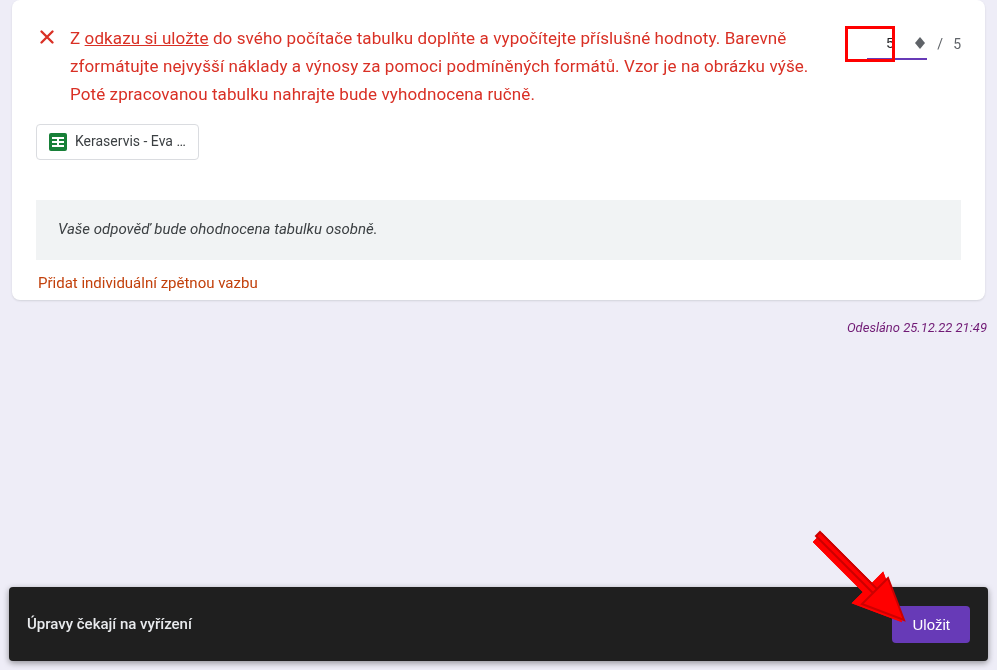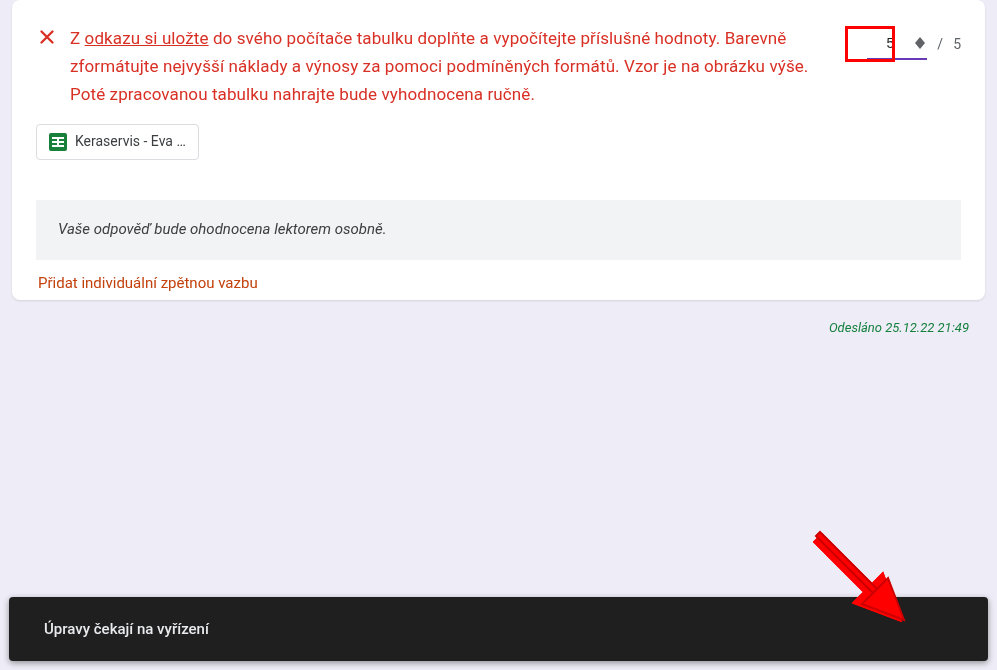--- a/index.html
+++ b/index.html
@@ -151,34 +151,34 @@
     padding: 14px 2px 0 2px;
     font-size: 15px;
     color: #c2410c;
     cursor: pointer;
   }
 
   .sent-row {
     text-align: right;
     font-size: 13px;
     font-style: italic;
-    color: #15803d;
-    padding: 8px 28px 0 0;
+    color: #701a75;
+    padding: 8px 10px 0 0;
   }
 
   .bottom-bar {
     position: absolute;
     left: 9px; right: 9px; bottom: 9px;
-    height: 64px;
+    height: 74px;
     background: #1f1f1f;
     color: #e8eaed;
     border-radius: 4px;
     display: flex;
     align-items: center;
-    padding: 0 35px;
+    padding: 0 18px;
     gap: 28px;
     box-shadow: 0 2px 6px rgba(0,0,0,.4);
   }
   .bar-msg {
     flex: 1 1 auto;
     font-size: 15px;
     font-weight: 500;
   }
   .bar-btn {
     font-size: 15px;
@@ -236,31 +236,32 @@
     </div>
 
   </div>
 
   <div class="attachment">
     <span class="sheets-icon"></span>
     <span class="attachment-label">Keraservis - Eva …</span>
   </div>
 
   <div class="feedback-block">
-    <div class="feedback-body">Vaše odpověď bude ohodnocena lektorem osobně.</div>
+    <div class="feedback-body">Vaše odpověď bude ohodnocena tabulku osobně.</div>
   </div>
 
   <div class="add-feedback-btn">Přidat individuální zpětnou vazbu</div>
 
 </div>
 
 <div class="sent-row">Odesláno 25.12.22 21:49</div>
 
 <div class="bottom-bar">
   <div class="bar-msg">Úpravy čekají na vyřízení</div>
+  <button class="bar-btn primary">Uložit</button>
 </div>
 
 <div class="strong-red-box score-annot"></div>
 
 <svg class="arrow-annot" width="120" height="110">
   <g fill="none" stroke="#ff0000" stroke-width="6" stroke-linejoin="miter">
     <path d="M20 15 L70 65 L55 80 L95 95 L80 55 L65 70 L15 20 Z" fill="#ff0000" stroke="#ff0000"></path>
     <path d="M20 15 L70 65 L55 80 L95 95 L80 55 L65 70 L15 20 Z" fill="none" stroke="#ff0000"></path>
   </g>
   <g>

